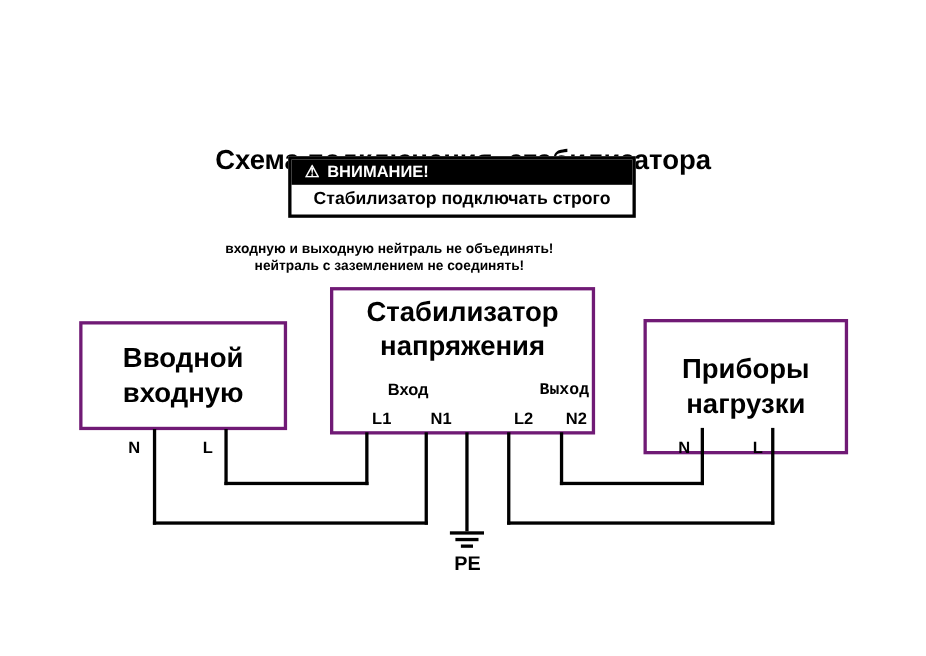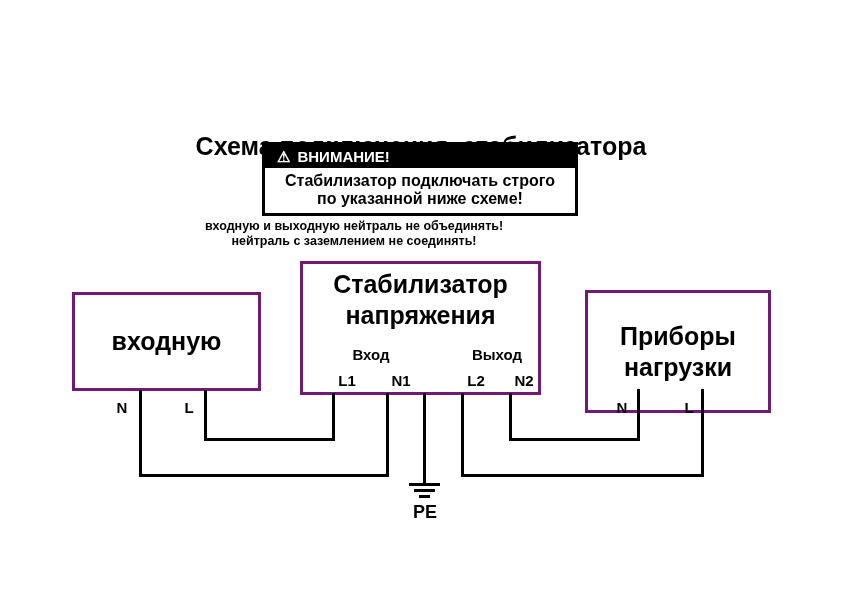--- a/index.html
+++ b/index.html
@@ -132,42 +132,42 @@
     <div>Схема подключения  стабилизатора</div>
   </div>
 
   <div class="warnbox">
     <div class="warnhead">
       <span class="tri">⚠</span>
       <span>ВНИМАНИЕ!</span>
     </div>
     <div class="warnbody">
       <div>Стабилизатор подключать строго</div>
-      <div>по указанной ниже схеме!</div>
     </div>
   </div>
 
   <div class="note">
     <div>входную и выходную нейтраль не объединять!</div>
     <div>нейтраль с заземлением не соединять!</div>
   </div>
 
   <div class="devbox simple" id="box-breaker">
+    <div>Вводной</div>
     <div>входную</div>
   </div>
   <span class="term" style="left:122px; top:399px;">N</span>
   <span class="term" style="left:189px; top:399px;">L</span>
 
   <div class="devbox" id="box-stab">
     <div class="stab-title">
       <div>Стабилизатор</div>
       <div>напряжения</div>
     </div>
     <span class="inlabel" style="left:57px;  top:82px;">Вход</span>
-    <span class="inlabel" style="left:183px; top:82px;">Выход</span>
+    <span class="inlabel" style="left:199px; top:82px;font-family:Liberation Mono, monospace;">Выход</span>
     <span class="inlabel" style="left:33px;  top:108px;">L1</span>
     <span class="inlabel" style="left:87px;  top:108px;">N1</span>
     <span class="inlabel" style="left:162px; top:108px;">L2</span>
     <span class="inlabel" style="left:210px; top:108px;">N2</span>
   </div>
 
   <div class="devbox simple" id="box-load">
     <div>Приборы</div>
     <div>нагрузки</div>
   </div>

